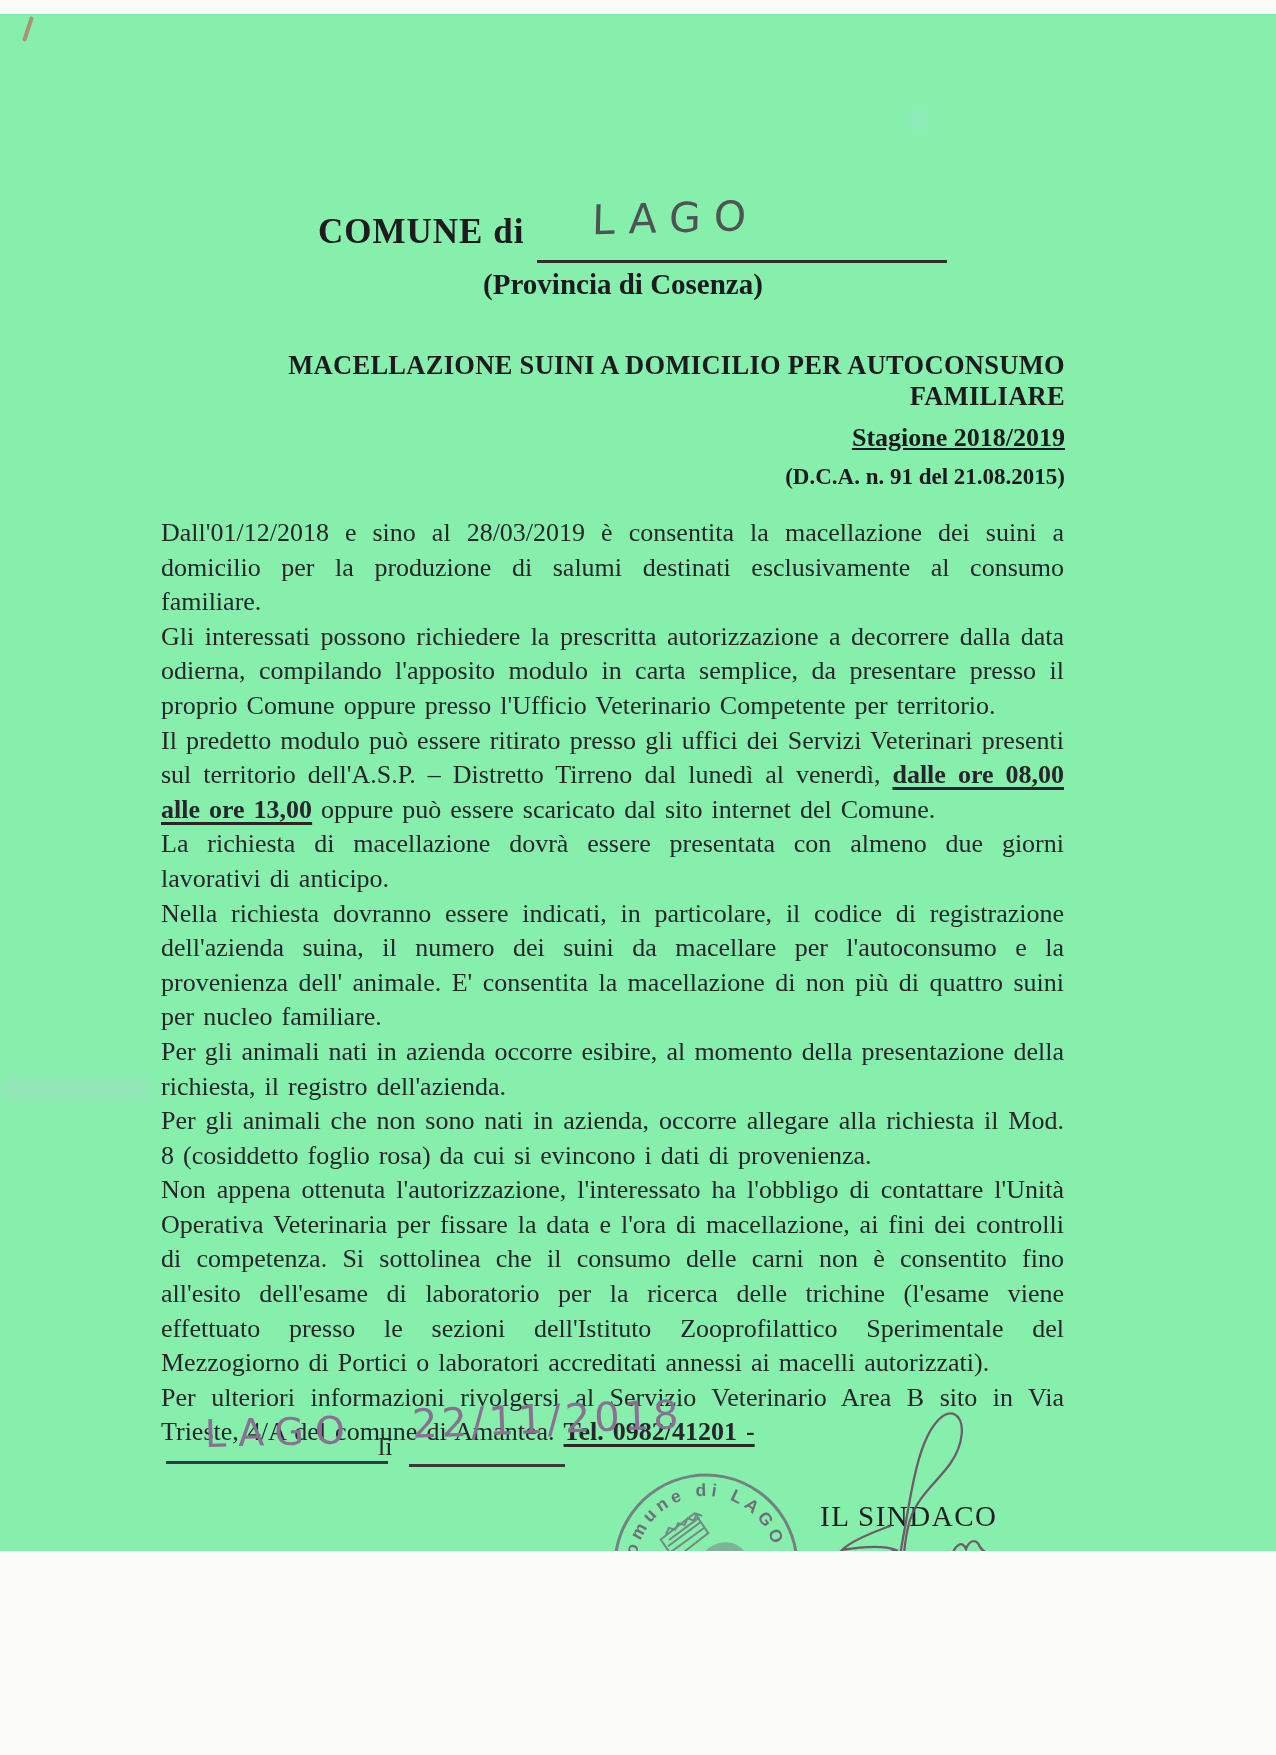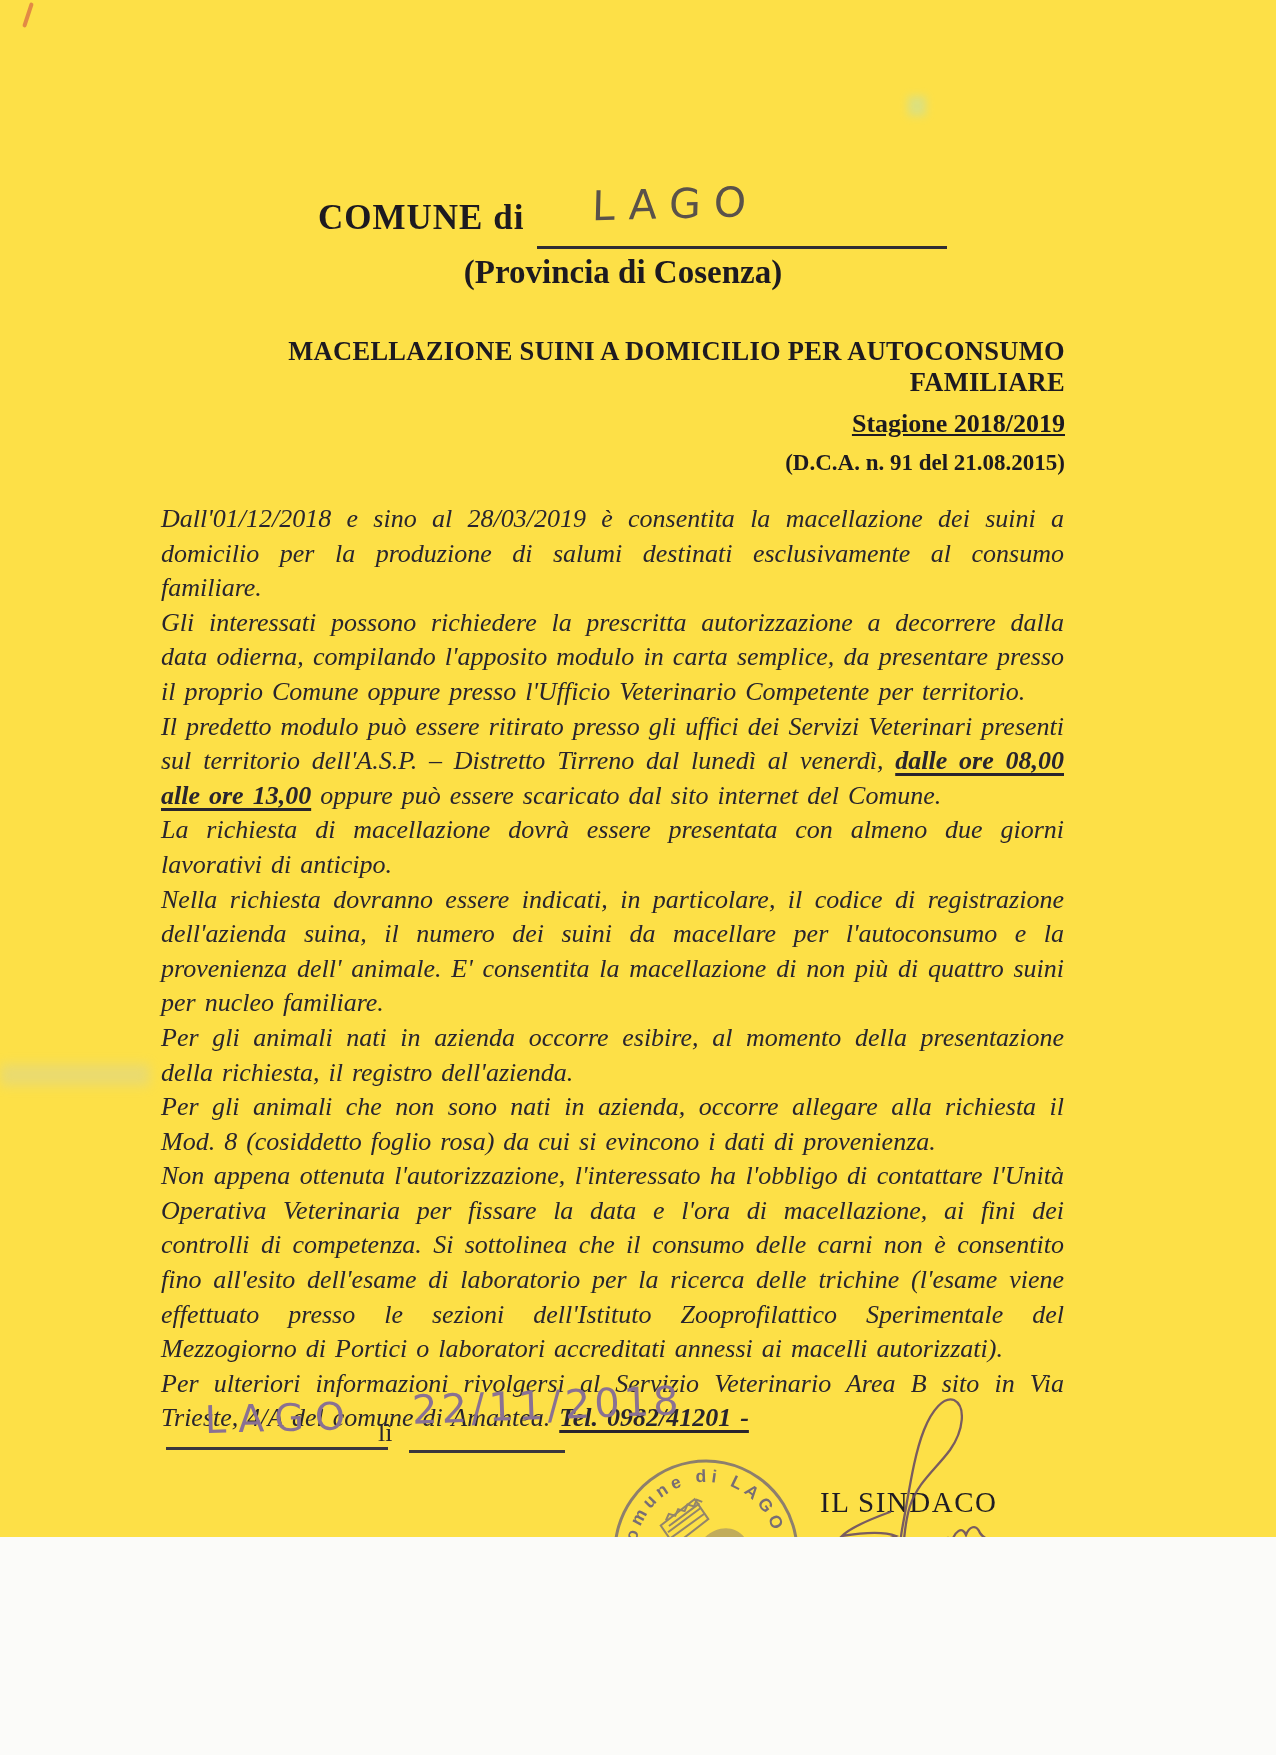--- a/index.html
+++ b/index.html
@@ -1,41 +1,41 @@
 <!DOCTYPE html>
 <html><head>
 <meta charset="utf-8">
 <style>
   html,body{margin:0;padding:0;background:#fbfbf9;}
   .page{
     position:relative;width:1276px;height:1537px;overflow:hidden;
-    background:#fde047;
-    font-family:"Liberation Serif", serif;color:#26222a;
+    background:#86efac;
+    font-family:"Liberation Serif", serif;color:#26222a;margin-top:14px;
   }
   
   .corner-mark{position:absolute;left:26px;top:2px;width:4px;height:26px;background:#c44;opacity:.55;transform:rotate(18deg);border-radius:2px;}
   .cyan-smudge{position:absolute;left:908px;top:96px;width:18px;height:20px;background:#9fe2e6;opacity:.35;filter:blur(4px);}
   .left-smudge{position:absolute;left:0;top:1064px;width:150px;height:22px;background:#b9cdd8;opacity:.28;filter:blur(6px);}
 
   
   .comune-label{position:absolute;left:318px;top:198px;font-size:35px;font-weight:bold;letter-spacing:1px;color:#1d1a20;}
   .hand{font-family:"DejaVu Sans", sans-serif;}
   .comune-hand{position:absolute;left:592px;top:180px;font-size:41px;letter-spacing:13px;color:#49434b;transform:rotate(-1.5deg) skewX(-3deg);opacity:.9;}
   .comune-line{position:absolute;left:537px;top:246px;width:410px;height:3px;background:#2f2d33;}
-  .province{position:absolute;left:418px;top:254px;width:410px;text-align:center;font-size:33px;font-weight:bold;color:#1d1a20;}
+  .province{position:absolute;left:418px;top:254px;width:410px;text-align:center;font-size:29px;font-weight:bold;color:#1d1a20;}
 
   
   .title-block{position:absolute;left:160px;top:336px;width:905px;text-align:right;font-weight:bold;color:#1d1a20;}
   .t1{font-size:26.5px;letter-spacing:.3px;}
   .t2{font-size:26px;margin-top:11px;text-decoration:underline;}
   .t3{font-size:23px;margin-top:11px;}
 
   
   .body-text{position:absolute;left:161px;top:502px;width:903px;font-size:26px;line-height:34.6px;text-align:justify;word-spacing:2.5px;color:#29252d;}
-  .body-text p{margin:0;font-style:italic;}
+  .body-text p{margin:0;}
   .u{text-decoration:underline;text-decoration-thickness:2.5px;text-underline-offset:4px;}
 
   
   .place-hand{position:absolute;left:205px;top:1396px;font-size:38px;letter-spacing:11px;color:#8a7193;transform:rotate(-1.5deg);}
   .place-line{position:absolute;left:166px;top:1447px;width:222px;height:2.5px;background:#3a373d;}
   .li-label{position:absolute;left:378px;top:1418px;font-size:26px;color:#29252d;}
   .date-line{position:absolute;left:409px;top:1450px;width:156px;height:2.5px;background:#3a373d;}
   .date-hand{position:absolute;left:412px;top:1382px;font-size:40px;letter-spacing:4px;color:#8a7193;transform:rotate(-2deg);}
 
   .stamp{position:absolute;left:608px;top:1454px;transform:rotate(-10deg);opacity:.92;}

